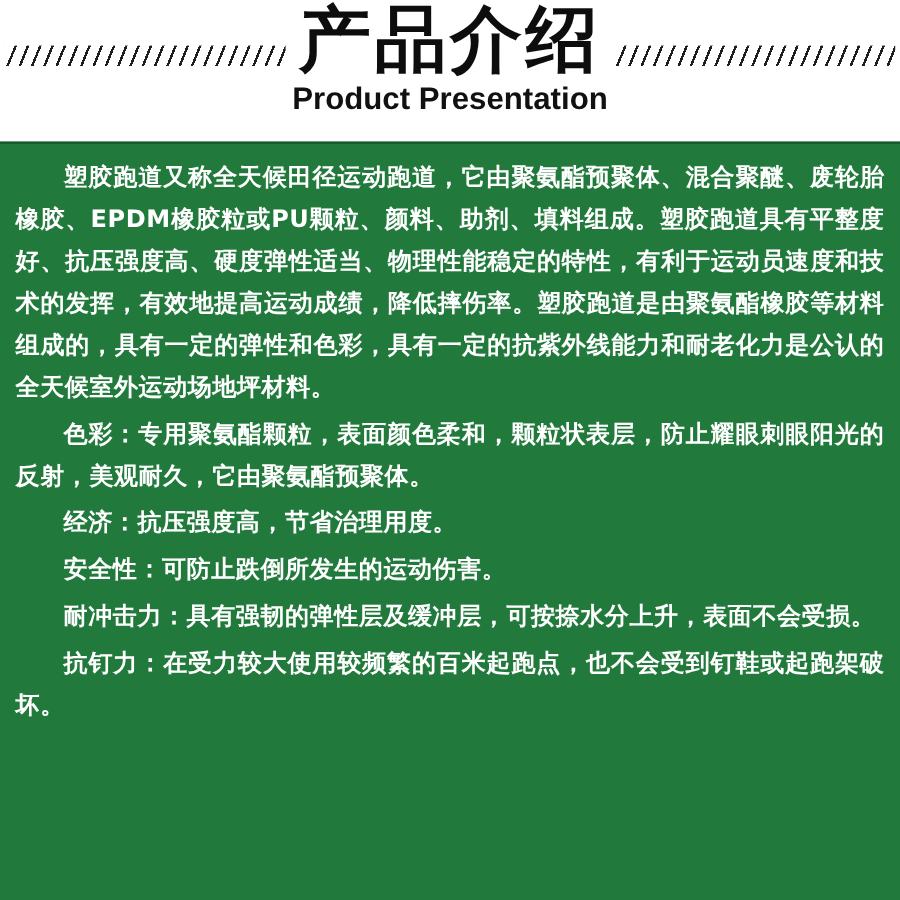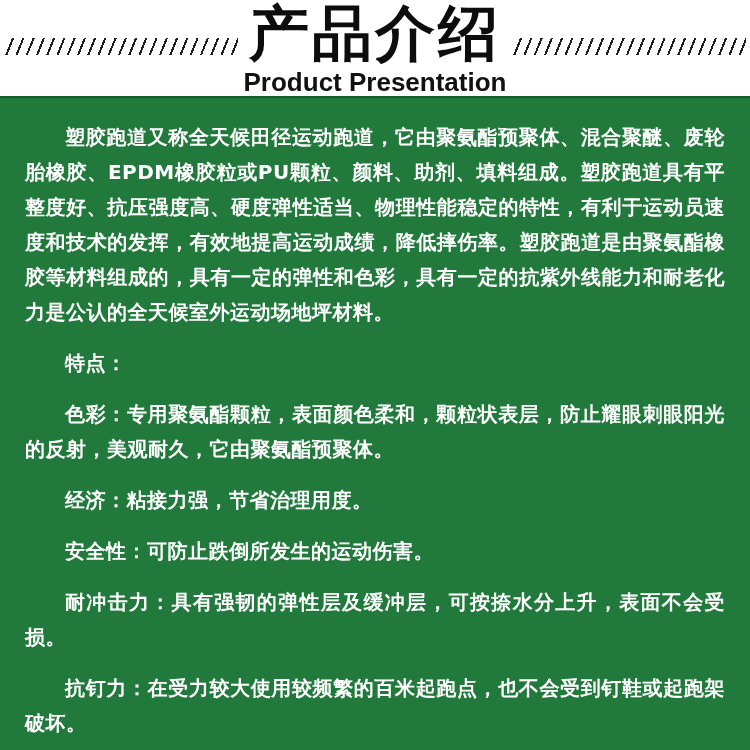--- a/index.html
+++ b/index.html
@@ -63,42 +63,41 @@
     color: #ffffff;
     padding: 6px 9px 0 9px;
     box-sizing: border-box;
     font-size: 20px;
     font-weight: bold;
     line-height: 35px;
     letter-spacing: 0.5px;
     text-align: justify;
   }
   .content p {
-    margin: 16px;
+    margin: 4px;
     text-indent: 2em;
   }
 </style>
 </head>
 <body>
 
 <div class="page">
 
   <header class="header">
     <div class="slashes left"></div>
     <div class="title-block">
       <h1 class="page-title">产品介绍</h1>
       <div class="page-subtitle">Product Presentation</div>
     </div>
     <div class="slashes right"></div>
   </header>
 
   <main class="content">
     <p>塑胶跑道又称全天候田径运动跑道，它由聚氨酯预聚体、混合聚醚、废轮胎橡胶、EPDM橡胶粒或PU颗粒、颜料、助剂、填料组成。塑胶跑道具有平整度好、抗压强度高、硬度弹性适当、物理性能稳定的特性，有利于运动员速度和技术的发挥，有效地提高运动成绩，降低摔伤率。塑胶跑道是由聚氨酯橡胶等材料组成的，具有一定的弹性和色彩，具有一定的抗紫外线能力和耐老化力是公认的全天候室外运动场地坪材料。</p>
-    <p>特点：</p>
     <p>色彩：专用聚氨酯颗粒，表面颜色柔和，颗粒状表层，防止耀眼刺眼阳光的反射，美观耐久，它由聚氨酯预聚体。</p>
-    <p>经济：粘接力强，节省治理用度。</p>
+    <p>经济：抗压强度高，节省治理用度。</p>
     <p>安全性：可防止跌倒所发生的运动伤害。</p>
     <p>耐冲击力：具有强韧的弹性层及缓冲层，可按捺水分上升，表面不会受损。</p>
     <p>抗钉力：在受力较大使用较频繁的百米起跑点，也不会受到钉鞋或起跑架破坏。</p>
 
   </main>
 
 </div>
 
 </body></html>

